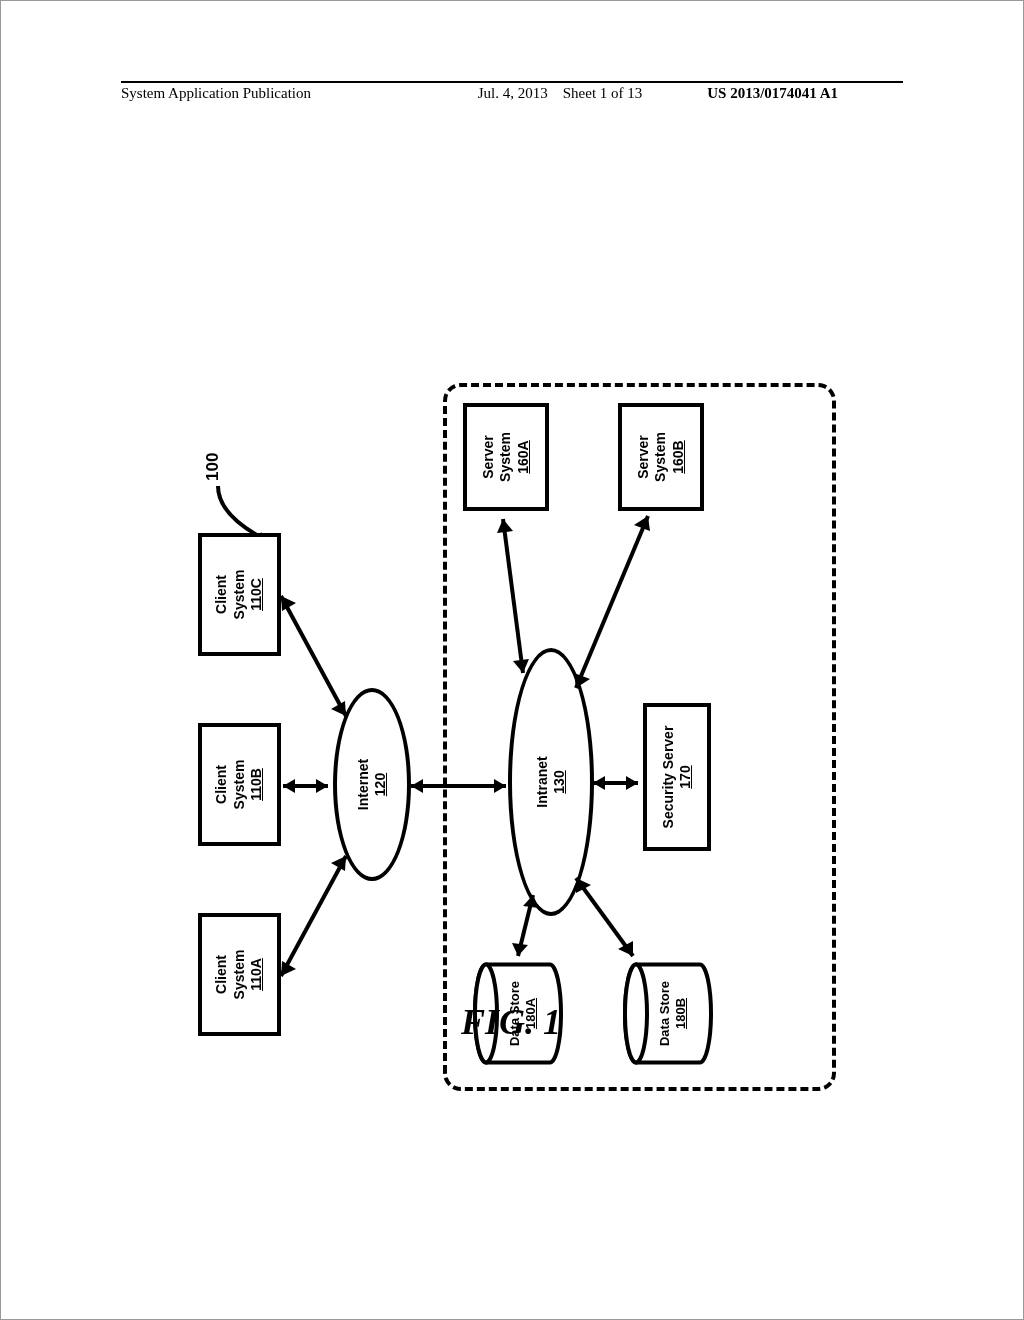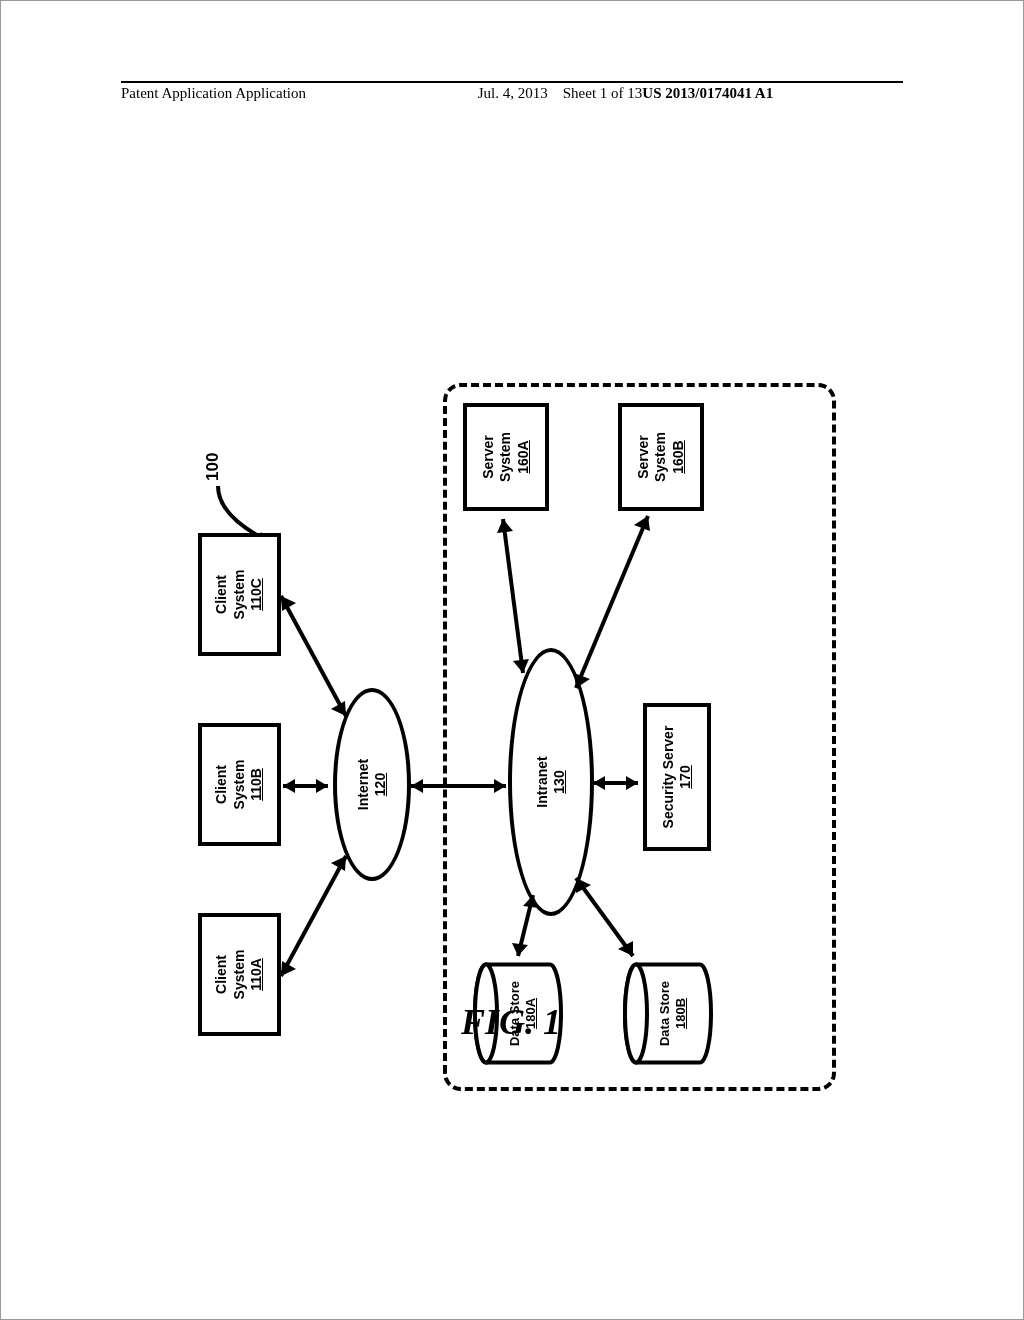--- a/index.html
+++ b/index.html
@@ -24,21 +24,21 @@
     left: 120px;
     right: 120px;
     border-top: 2px solid #000;
     display: flex;
     font-size: 15px;
     padding-top: 2px;
     font-family: "Times New Roman", serif;
   }
   .header .left { flex: 1; text-align: left; }
   .header .center { flex: 1; text-align: right; }
-  .header .right { flex: 1; text-align: left; font-weight: bold; }
+  .header .right { flex: 1; text-align: center; font-weight: bold; }
   .diagram {
     position: absolute;
     left: 0; top: 0; right: 0; bottom: 0;
   }
   .box {
     position: absolute;
     border: 4px solid #000;
     background: #fff;
     display: flex;
     flex-direction: column;
@@ -113,21 +113,21 @@
     height: 630px;
     transform: rotate(-90deg);
   }
 </style>
 </head>
 <body>
 
 <div class="page">
 
   <div class="header">
-    <div class="left">Patent Application Application</div>
+    <div class="left">System Application Publication</div>
     <div class="center">
       <span>Jul. 4, 2013</span>
       &nbsp;&nbsp;
       <span>Sheet 1 of 13</span>
     </div>
     <div class="right">US 2013/0174041 A1</div>
   </div>
 
   <div class="rotwrap">
     <div class="rotinner diagram">

